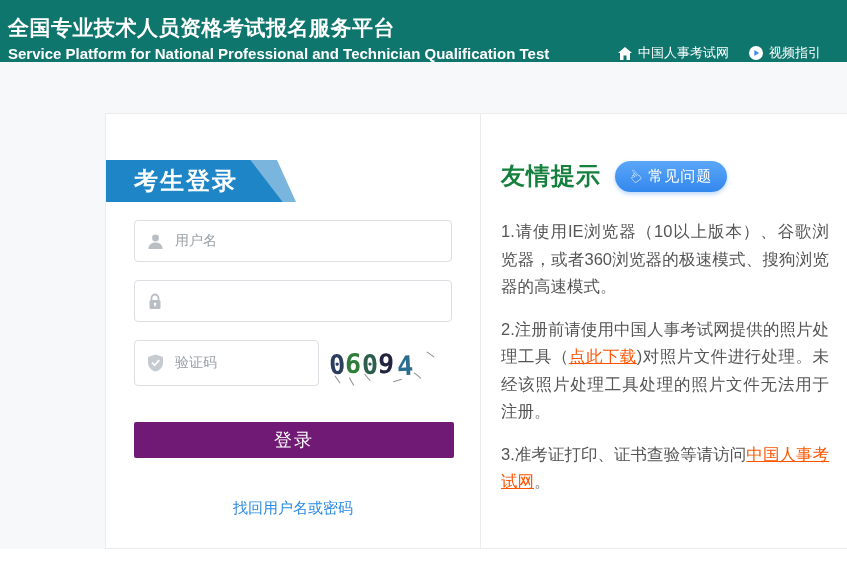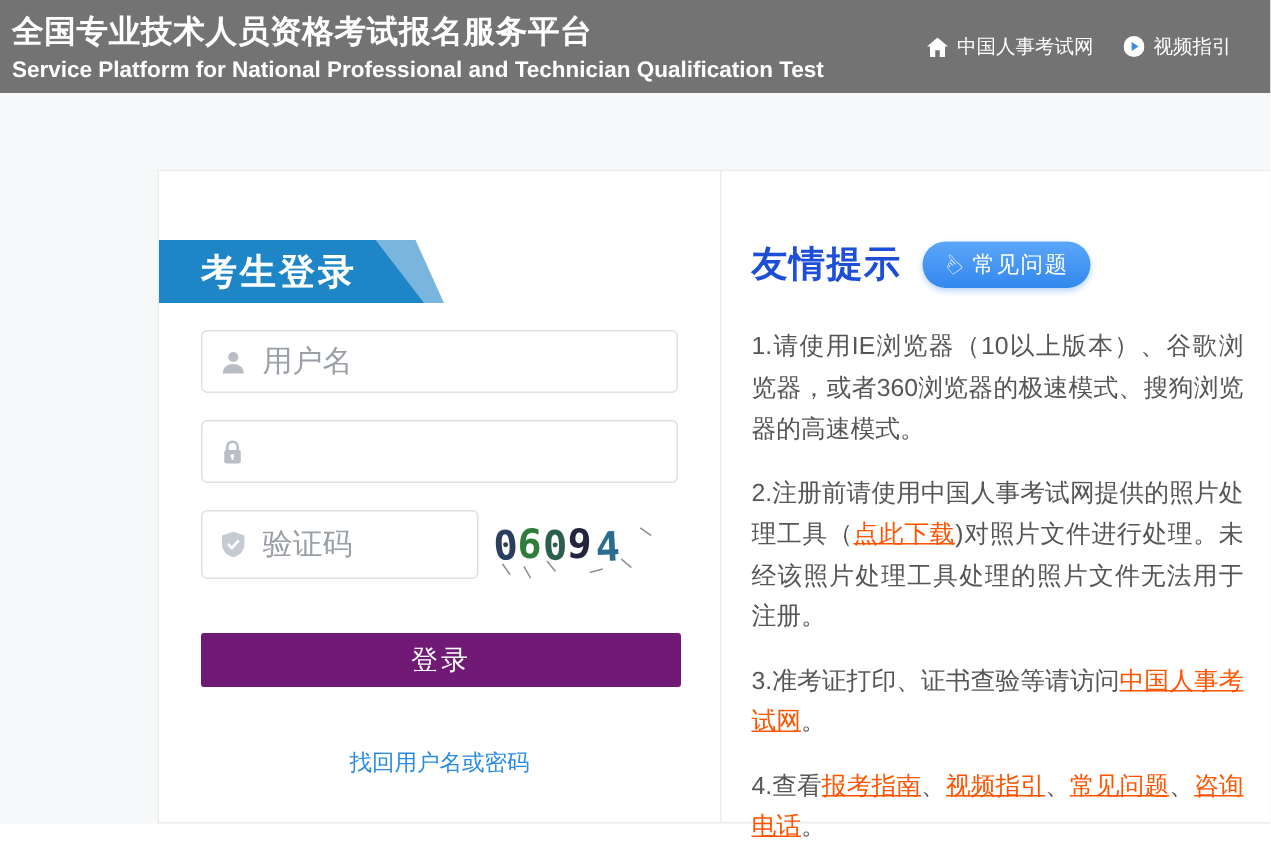--- a/index.html
+++ b/index.html
@@ -3,22 +3,22 @@
 <meta charset="utf-8">
 <style>
   * { margin:0; padding:0; box-sizing:border-box; }
   html,body { width:847px; height:565px; }
   body {
     font-family:"Liberation Sans","DejaVu Sans",sans-serif;
     background:#ffffff; overflow:hidden; position:relative;
   }
   
   .header {
-    height:62px; background:#737373; display:flex;
-    justify-content:space-between; align-items:center;
+    height:62px; background:#0f766e; display:flex;
+    justify-content:space-between; align-items:flex-end;
     padding:0 26px 0 8px;
   }
   .header-titles { display:flex; flex-direction:column; gap:3px; }
   .header-title { color:#fff; font-size:21px; font-weight:bold; letter-spacing:0.5px; }
   .header-subtitle { color:#fff; font-size:15px; font-weight:bold; }
   .header-nav { display:flex; align-items:center; gap:20px; }
   .nav-link { display:flex; align-items:center; gap:6px; color:#fff; font-size:13px; text-decoration:none; cursor:pointer; }
   .nav-link svg { display:block; }
   
   .main-band { position:absolute; top:62px; left:0; width:847px; height:487px; background:#f7f8fa; }
@@ -34,22 +34,22 @@
   .ribbon-main { position:absolute; inset:0; background:#1e86c7;
     clip-path:polygon(0 0, 76% 0, 93% 100%, 0 100%);
     display:flex; align-items:center; padding-left:28px;
     color:#fff; font-size:24px; font-weight:bold; letter-spacing:2px; }
   .login-form { position:absolute; top:106px; left:28px; width:318px; }
   .field {
     height:42px; border:1px solid #dcdfe3; border-radius:4px; background:#fff;
     display:flex; align-items:center; padding:0 12px; gap:11px; margin-bottom:18px;
   }
   .field input {
-    border:none; outline:none; flex:1; font-size:20px; color:#c2410c;
-    font-family:Liberation Sans, sans-serif; background:transparent;
+    border:none; outline:none; flex:1; font-size:14px; color:#c2410c;
+    font-family:Liberation Serif, serif; background:transparent;
   }
   .field input::placeholder { color:#9aa0a6; opacity:1; }
   .field svg { flex:none; display:block; }
   .captcha-row { display:flex; align-items:center; gap:8px; margin-bottom:36px; }
   .captcha-row .field { width:185px; height:46px; margin-bottom:0; }
   .captcha-img {
     position:relative; width:111px; height:46px; background:#fff; cursor:pointer;
     display:flex; align-items:center; justify-content:flex-start; padding-left:2px;
   }
   .captcha-digit {
@@ -71,21 +71,21 @@
   .login-button {
     width:320px; height:36px; background:#701a75; color:#fff; border:none;
     border-radius:2px; font-size:18px; cursor:pointer; letter-spacing:2px;
     font-family:"Liberation Sans","DejaVu Sans",sans-serif;
   }
   .forgot-wrap { text-align:center; margin-top:41px; }
   .forgot-link { color:#2a8be4; font-size:15px; text-decoration:none; cursor:pointer; }
   
   .tips-panel { flex:1; border-left:1px solid #ececec; padding:46px 18px 0 20px; }
   .tips-head { display:flex; align-items:center; gap:14px; margin-bottom:26px; }
-  .tips-title { font-size:24px; font-weight:bold; color:#1d4ed8; letter-spacing:1px; }
+  .tips-title { font-size:24px; font-weight:bold; color:#15803d; letter-spacing:1px; }
   .faq-button {
     display:flex; align-items:center; gap:7px; height:31px; padding:0 15px;
     border:none; border-radius:16px; cursor:pointer;
     background:linear-gradient(180deg,#5ba6f8 0%,#3388ee 100%);
     color:#fff; font-size:15px; letter-spacing:1px;
     font-family:"Liberation Sans","DejaVu Sans",sans-serif;
     box-shadow:0 2px 4px rgba(51,136,238,0.35);
   }
   .hand-icon { display:inline-block; font-size:17px; transform:rotate(-40deg); line-height:1; }
   .tip { font-size:16.5px; color:#555; line-height:27.5px; margin-bottom:15px; text-align:justify; }
@@ -189,18 +189,17 @@
         <span class="tips-title">友情提示</span>
         <button class="faq-button">
           <span class="hand-icon">☝</span>
           <span>常见问题</span>
         </button>
       </div>
       <div>
           <p class="tip">1.请使用IE浏览器（10以上版本）、谷歌浏览器，或者360浏览器的极速模式、搜狗浏览器的高速模式。</p>
           <p class="tip">2.注册前请使用中国人事考试网提供的照片处理工具（<a class="tip-link">点此下载</a>)对照片文件进行处理。未经该照片处理工具处理的照片文件无法用于注册。</p>
           <p class="tip">3.准考证打印、证书查验等请访问<a class="tip-link">中国人事考试网</a>。</p>
-          <p class="tip">4.查看<a class="tip-link">报考指南</a>、<a class="tip-link">视频指引</a>、<a class="tip-link">常见问题</a>、<a class="tip-link">咨询电话</a>。</p>
         </div>
     </div>
 
   </div>
 </div>
 
 </body></html>

